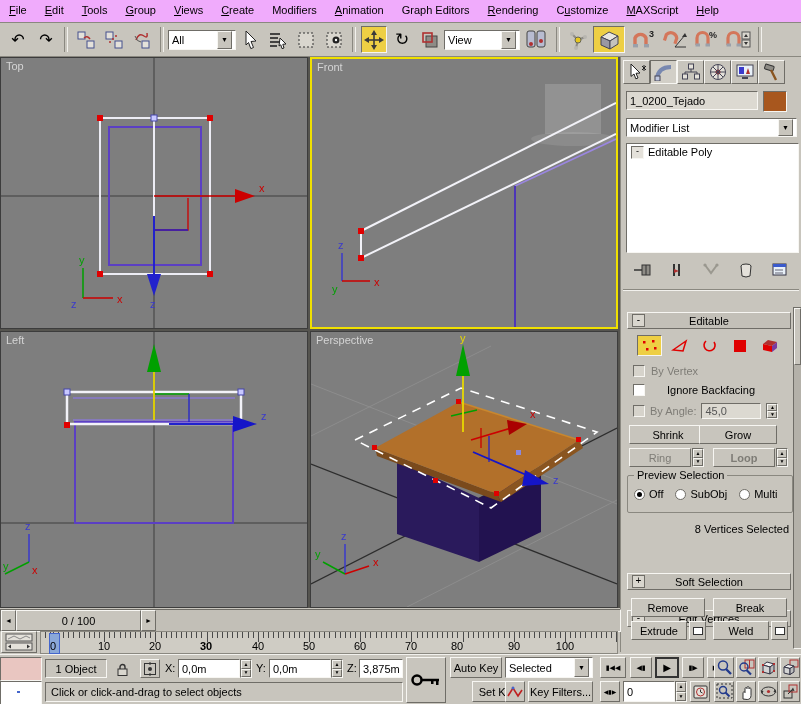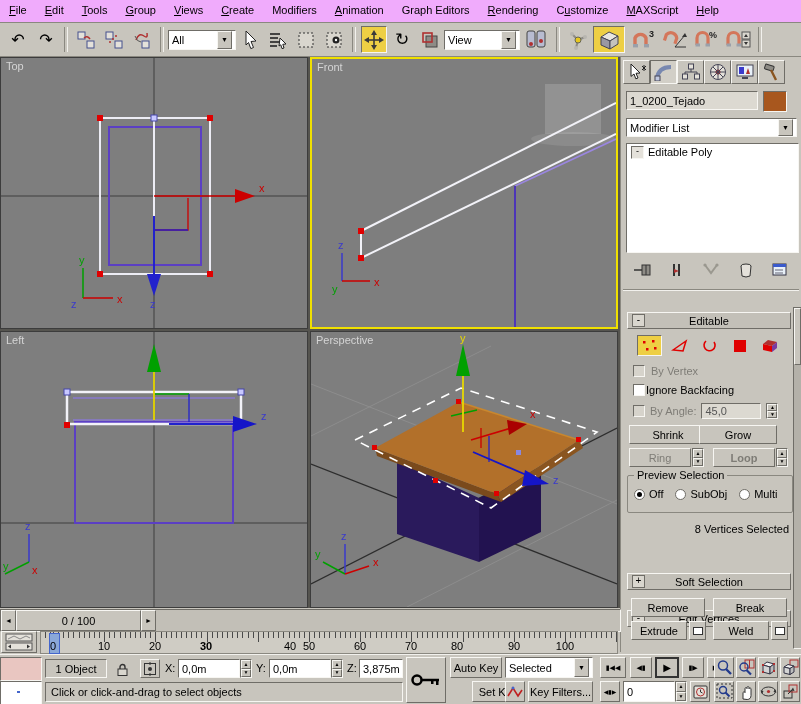--- a/index.html
+++ b/index.html
@@ -468,21 +468,21 @@
             <polygon points="2,5 7,1 16,3 11,7" fill="#b03030"></polygon>
             <polygon points="2,5 11,7 11,13 2,11" fill="#e00000"></polygon>
             <polygon points="11,7 16,3 16,9 11,13" fill="#7a3aa0"></polygon>
           </svg>
         </div>
     </div>
     <div class="abs" style="left:12px;top:308px;display:flex;align-items:center;gap:6px;">
       <span class="cb dis"></span>
       <span class="gray">By Vertex</span>
     </div>
-    <div class="abs" style="left:12px;top:327px;display:flex;align-items:flex-end;gap:1px;">
+    <div class="abs" style="left:12px;top:327px;display:flex;align-items:flex-end;gap:22px;">
       <span class="cb"></span>
       <span>Ignore Backfacing</span>
     </div>
     <div class="abs" style="left:12px;top:346px;display:flex;align-items:center;gap:5px;">
       <span class="cb dis"></span>
       <span class="gray">By Angle:</span>
       <span class="field" style="width:60px;height:16px;background:#dcd9d1;">
           <input style="color: rgb(85, 85, 85);" value="45,0">
         </span>
       <span class="spin sunken" style="height:16px;">
@@ -578,21 +578,21 @@
         </svg>
       </div>
     <div class="abs" style="left:40px;top:0;width:578px;height:23px;background:#cfccc4;border:1px solid #8a8880;box-sizing:border-box;">
       <div class="abs" style="left:0;top:0;width:100%;height:6px;background:repeating-linear-gradient(90deg,#4a4a4a 0 1px,transparent 1px 5.12px);background-position:12px 0;"></div>
       <div class="abs" style="left:0;top:0;width:100%;height:10px;background:repeating-linear-gradient(90deg,#4a4a4a 0 1px,transparent 1px 51.2px);background-position:12px 0;"></div>
       <div class="abs" style="left:8px;top:1px;width:9px;height:19px;background:#8aa8d8;border:1px solid #4466cc;"></div>
       <span class="abs" style="left:0px;top:8px;width:24px;text-align:center;">0</span>
       <span class="abs" style="left:51px;top:8px;width:24px;text-align:center;">10</span>
       <span class="abs" style="left:102px;top:8px;width:24px;text-align:center;">20</span>
       <span class="abs" style="left:153px;top:8px;width:24px;text-align:center;font-weight:bold;">30</span>
-      <span class="abs" style="left:205px;top:8px;width:24px;text-align:center;margin-left:32px;">40</span>
+      <span class="abs" style="left:205px;top:8px;width:24px;text-align:center;">40</span>
       <span class="abs" style="left:256px;top:8px;width:24px;text-align:center;">50</span>
       <span class="abs" style="left:307px;top:8px;width:24px;text-align:center;">60</span>
       <span class="abs" style="left:358px;top:8px;width:24px;text-align:center;">70</span>
       <span class="abs" style="left:404px;top:8px;width:24px;text-align:center;">80</span>
       <span class="abs" style="left:461px;top:8px;width:24px;text-align:center;">90</span>
       <span class="abs" style="left:512px;top:8px;width:24px;text-align:center;">100</span>
     </div>
   </div>
 
   <div class="abs" style="left:0;top:654px;width:801px;height:50px;border-top:1px solid #f2f1ed;">

